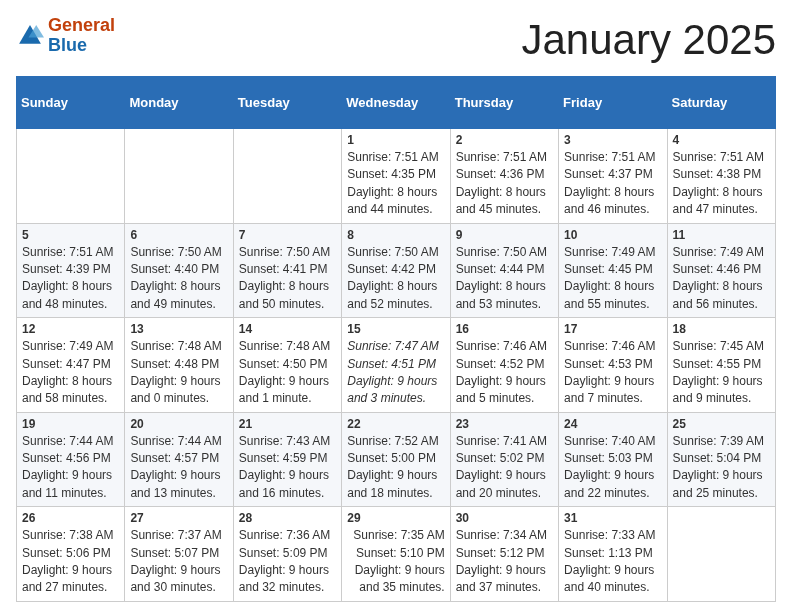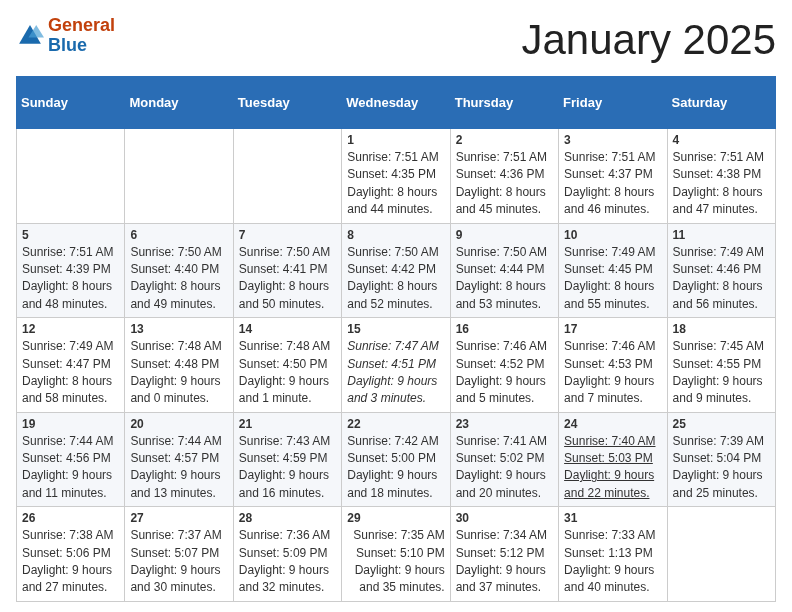--- a/index.html
+++ b/index.html
@@ -269,35 +269,35 @@
         </td>
         <td>
           <span class="day-number">21</span>
           <div class="day-info" style="white-space: pre-line;">Sunrise: 7:43 AM
 Sunset: 4:59 PM
 Daylight: 9 hours
 and 16 minutes.</div>
         </td>
         <td>
           <span class="day-number">22</span>
-          <div class="day-info" style="white-space: pre-line;">Sunrise: 7:42 AM
+          <div class="day-info" style="white-space: pre-line;">Sunrise: 7:52 AM
 Sunset: 5:00 PM
 Daylight: 9 hours
 and 18 minutes.</div>
         </td>
         <td>
           <span class="day-number">23</span>
           <div class="day-info" style="white-space: pre-line;">Sunrise: 7:41 AM
 Sunset: 5:02 PM
 Daylight: 9 hours
 and 20 minutes.</div>
         </td>
         <td>
           <span class="day-number">24</span>
-          <div class="day-info" style="white-space: pre-line; text-decoration: underline;">Sunrise: 7:40 AM
+          <div class="day-info" style="white-space: pre-line;">Sunrise: 7:40 AM
 Sunset: 5:03 PM
 Daylight: 9 hours
 and 22 minutes.</div>
         </td>
         <td>
           <span class="day-number">25</span>
           <div class="day-info" style="white-space: pre-line;">Sunrise: 7:39 AM
 Sunset: 5:04 PM
 Daylight: 9 hours
 and 25 minutes.</div>

